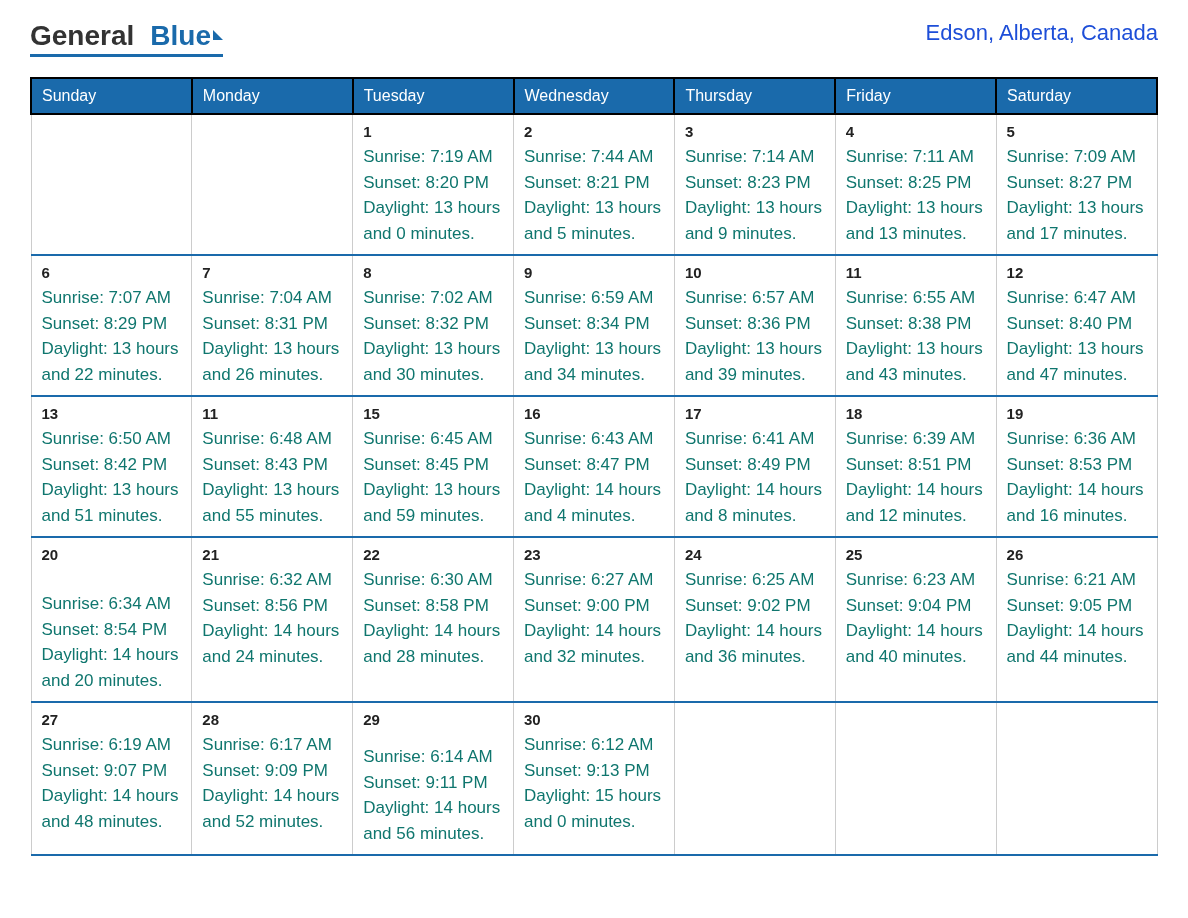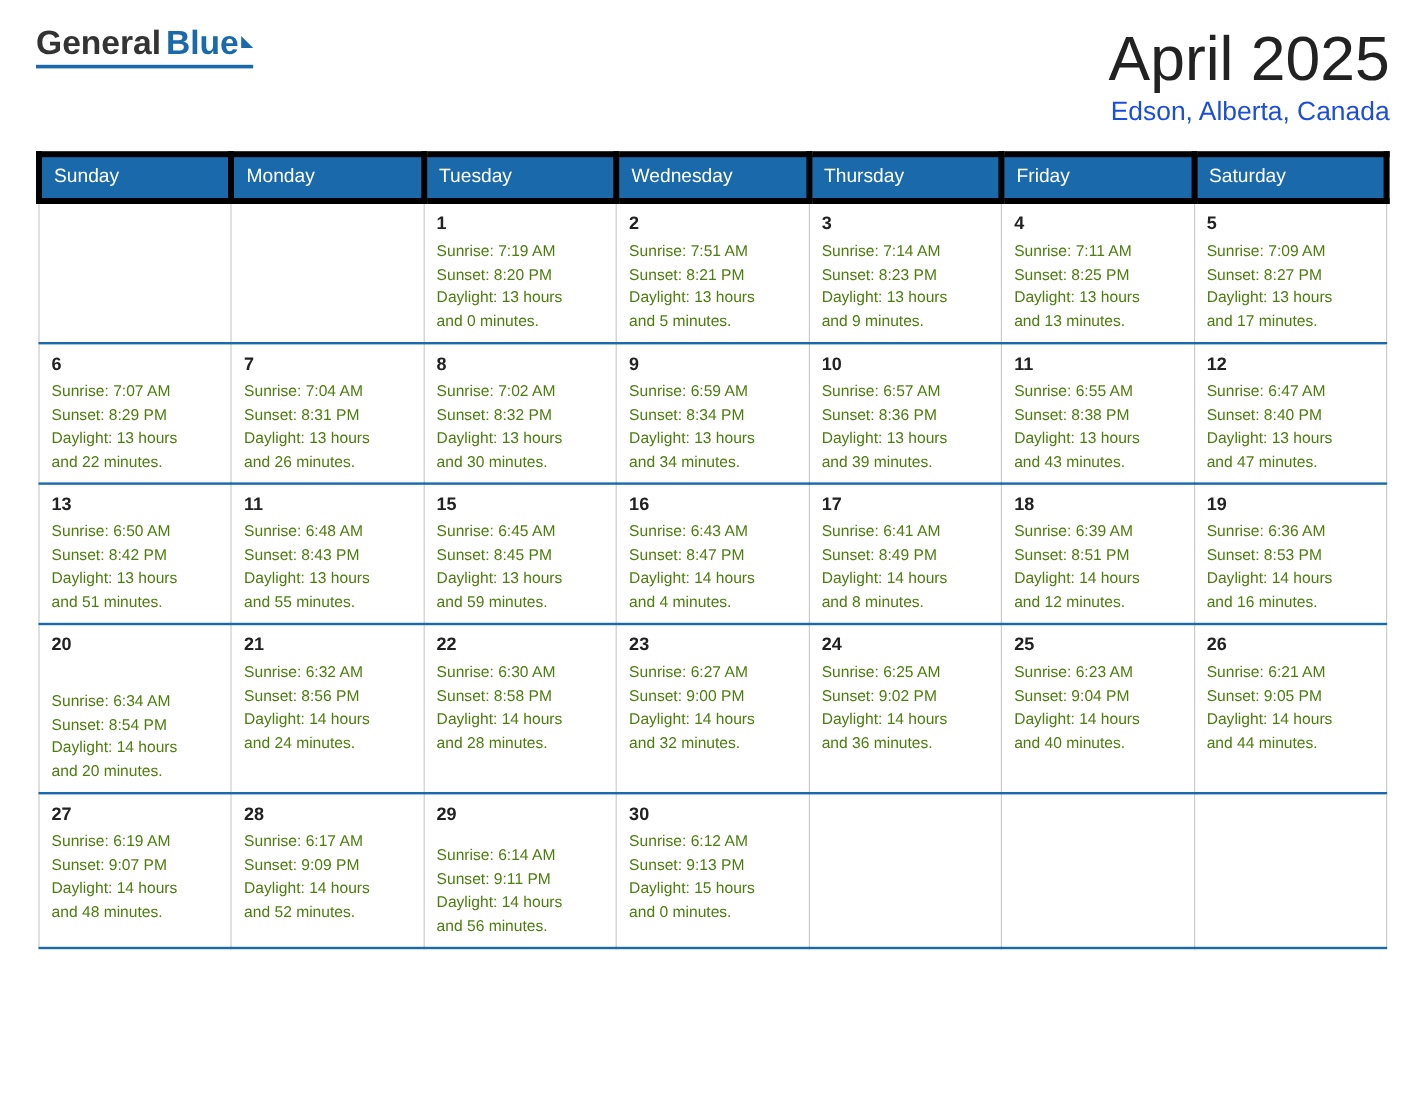--- a/index.html
+++ b/index.html
@@ -32,21 +32,21 @@
       color: #333;
     }
     .logo-blue-part {
       display: flex;
       align-items: center;
     }
     .logo-blue {
       font-size: 28px;
       font-weight: bold;
       color: #1a6aab;
-      margin-left: 4px;
+      margin-left: 16px;
     }
     .logo-triangle {
       width: 0;
       height: 0;
       border-left: 10px solid #1a6aab;
       border-top: 10px solid transparent;
       border-bottom: 0px solid transparent;
       margin-left: 2px;
       margin-bottom: 2px;
     }
@@ -72,21 +72,21 @@
       width: 100%;
       border-collapse: collapse;
     }
     thead tr th {
       background-color: #1a6aab;
       color: #fff;
       font-size: 16px;
       font-weight: normal;
       padding: 8px 10px;
       text-align: left;
-      border: 5px solid #000000;
+      border: 2px solid #000000;
     }
     tbody tr td {
       vertical-align: top;
       padding: 8px 10px;
       border: 1px solid #ccc;
       font-size: 13px;
       color: #333;
       width: 14.28%;
       min-height: 100px;
     }
@@ -94,44 +94,43 @@
       border-bottom: 2px solid #1a6aab;
     }
     .day-number {
       font-size: 15px;
       font-weight: bold;
       color: #222;
       display: block;
       margin-bottom: 4px;
     }
     .day-info {
-      font-size: 13px;
+      font-size: 17px;
       line-height: 1.5;
-      color: #4d7c0f;
+      color: #0f766e;
     }
     td.empty {
       background: #fff;
     }
   </style>
 </head>
 <body>
 
 <div class="header">
   <div class="logo">
     <div class="logo-text">
       <span class="logo-general">General</span>
       <div class="logo-blue-part">
         <span class="logo-blue">Blue</span>
         <div class="logo-triangle"></div>
       </div>
     </div>
     <div class="logo-underline"></div>
   </div>
   <div class="title-block">
-    <div class="month-title">April 2025</div>
     <div class="location">Edson, Alberta, Canada</div>
   </div>
 </div>
 
 <table>
   <thead>
     <tr>
     <th>Sunday</th>
         <th>Monday</th>
         <th>Tuesday</th>
@@ -147,21 +146,21 @@
         <td class="empty"></td>
         <td>
           <span class="day-number">1</span>
           <div class="day-info" style="white-space: pre-line;">Sunrise: 7:19 AM
 Sunset: 8:20 PM
 Daylight: 13 hours
 and 0 minutes.</div>
         </td>
         <td>
           <span class="day-number">2</span>
-          <div class="day-info" style="white-space: pre-line;">Sunrise: 7:51 AM
+          <div class="day-info" style="white-space: pre-line;">Sunrise: 7:44 AM
 Sunset: 8:21 PM
 Daylight: 13 hours
 and 5 minutes.</div>
         </td>
         <td>
           <span class="day-number">3</span>
           <div class="day-info" style="white-space: pre-line;">Sunrise: 7:14 AM
 Sunset: 8:23 PM
 Daylight: 13 hours
 and 9 minutes.</div>

